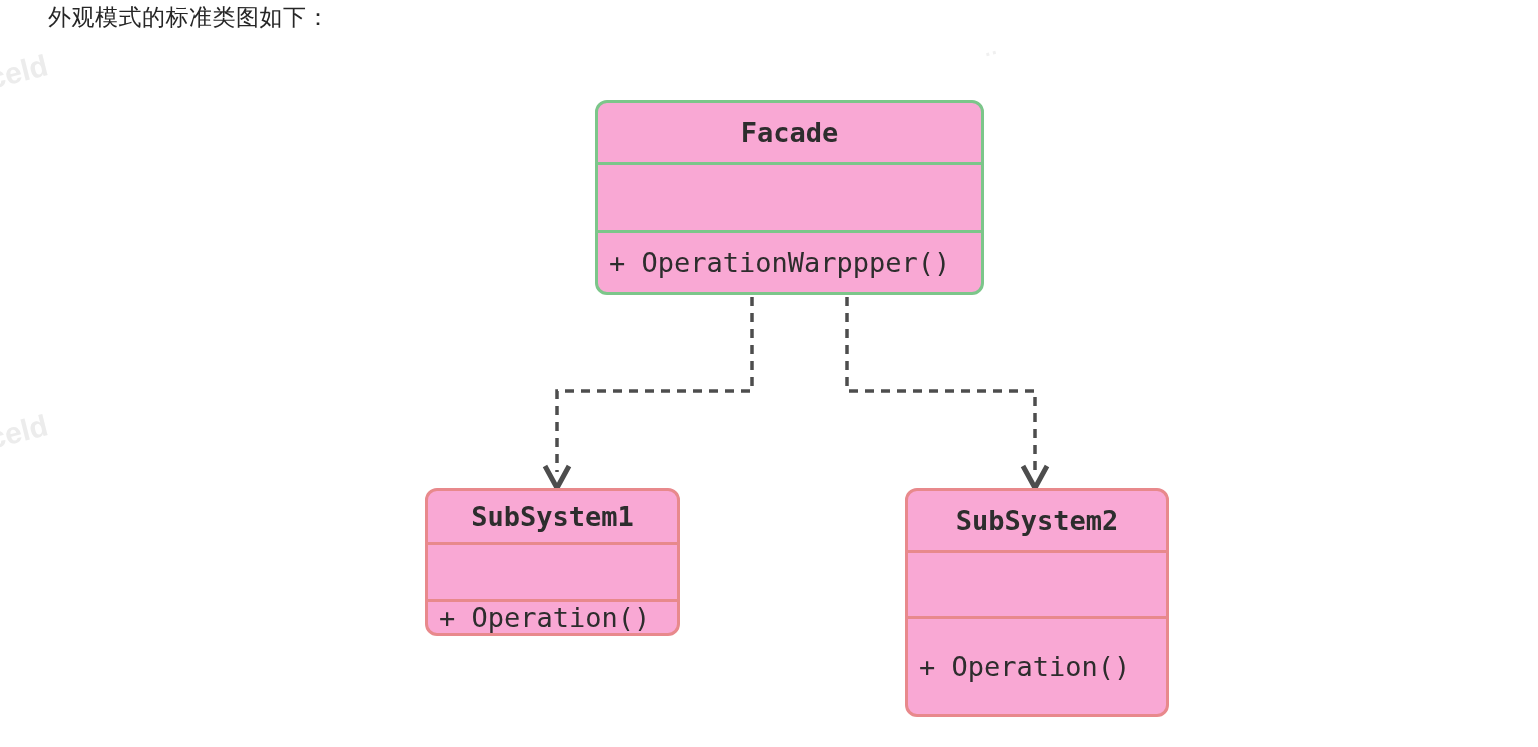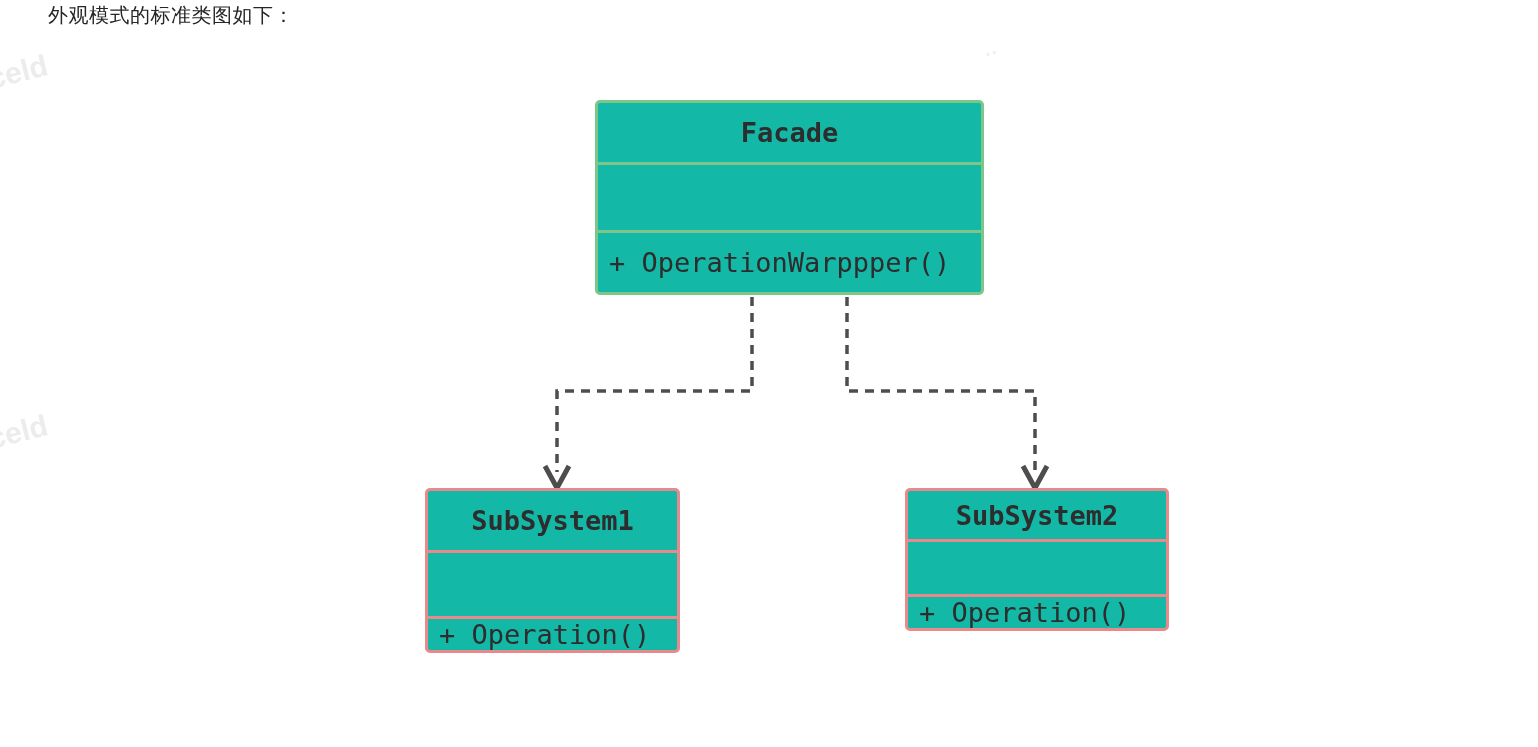--- a/index.html
+++ b/index.html
@@ -15,21 +15,21 @@
     overflow: hidden;
     font-family: "Liberation Sans", sans-serif;
   }
 
   
   .page-title {
     position: absolute;
     left: 48px;
     top: 2px;
     margin: 0;
-    font-size: 20px;
+    font-size: 23px;
     font-weight: 500;
     color: #262626;
     letter-spacing: 0.5px;
     font-family: "Liberation Sans", sans-serif;
   }
 
   
   .watermark {
     position: absolute;
     color: #ececec;
@@ -63,22 +63,22 @@
     fill: none;
     stroke: #4d4d4d;
     stroke-width: 5;
     stroke-linejoin: miter;
   }
 
   
   .uml-box {
     position: absolute;
     box-sizing: border-box;
-    background: #14b8a6;
-    border-radius: 5px;
+    background: #f9a8d4;
+    border-radius: 12px;
     display: flex;
     flex-direction: column;
     font-family: "DejaVu Sans Mono", "Liberation Mono", monospace;
     color: #2d2d2d;
   }
   .uml-box.green  { border: 3px solid #7cc68a; }
   .uml-box.red    { border: 3px solid #e8898c; }
 
   .uml-title {
     display: flex;
@@ -97,22 +97,22 @@
   .uml-methods {
     flex: 1;
     display: flex;
     align-items: center;
     font-size: 27px;
     padding-left: 11px;
     white-space: pre;
   }
 
   .facade-box     { left: 595px; top: 100px; width: 389px; height: 195px; }
-  .subsystem1-box { left: 425px; top: 488px; width: 255px; height: 165px; }
-  .subsystem2-box { left: 905px; top: 488px; width: 264px; height: 143px; }
+  .subsystem1-box { left: 425px; top: 488px; width: 255px; height: 148px; }
+  .subsystem2-box { left: 905px; top: 488px; width: 264px; height: 229px; }
 </style>
 </head>
 <body>
 
 <div class="page">
 
   <h1 class="page-title">外观模式的标准类图如下：</h1>
 
   <div class="watermark wm1">celd</div>
   <div class="watermark wm2">celd</div>

